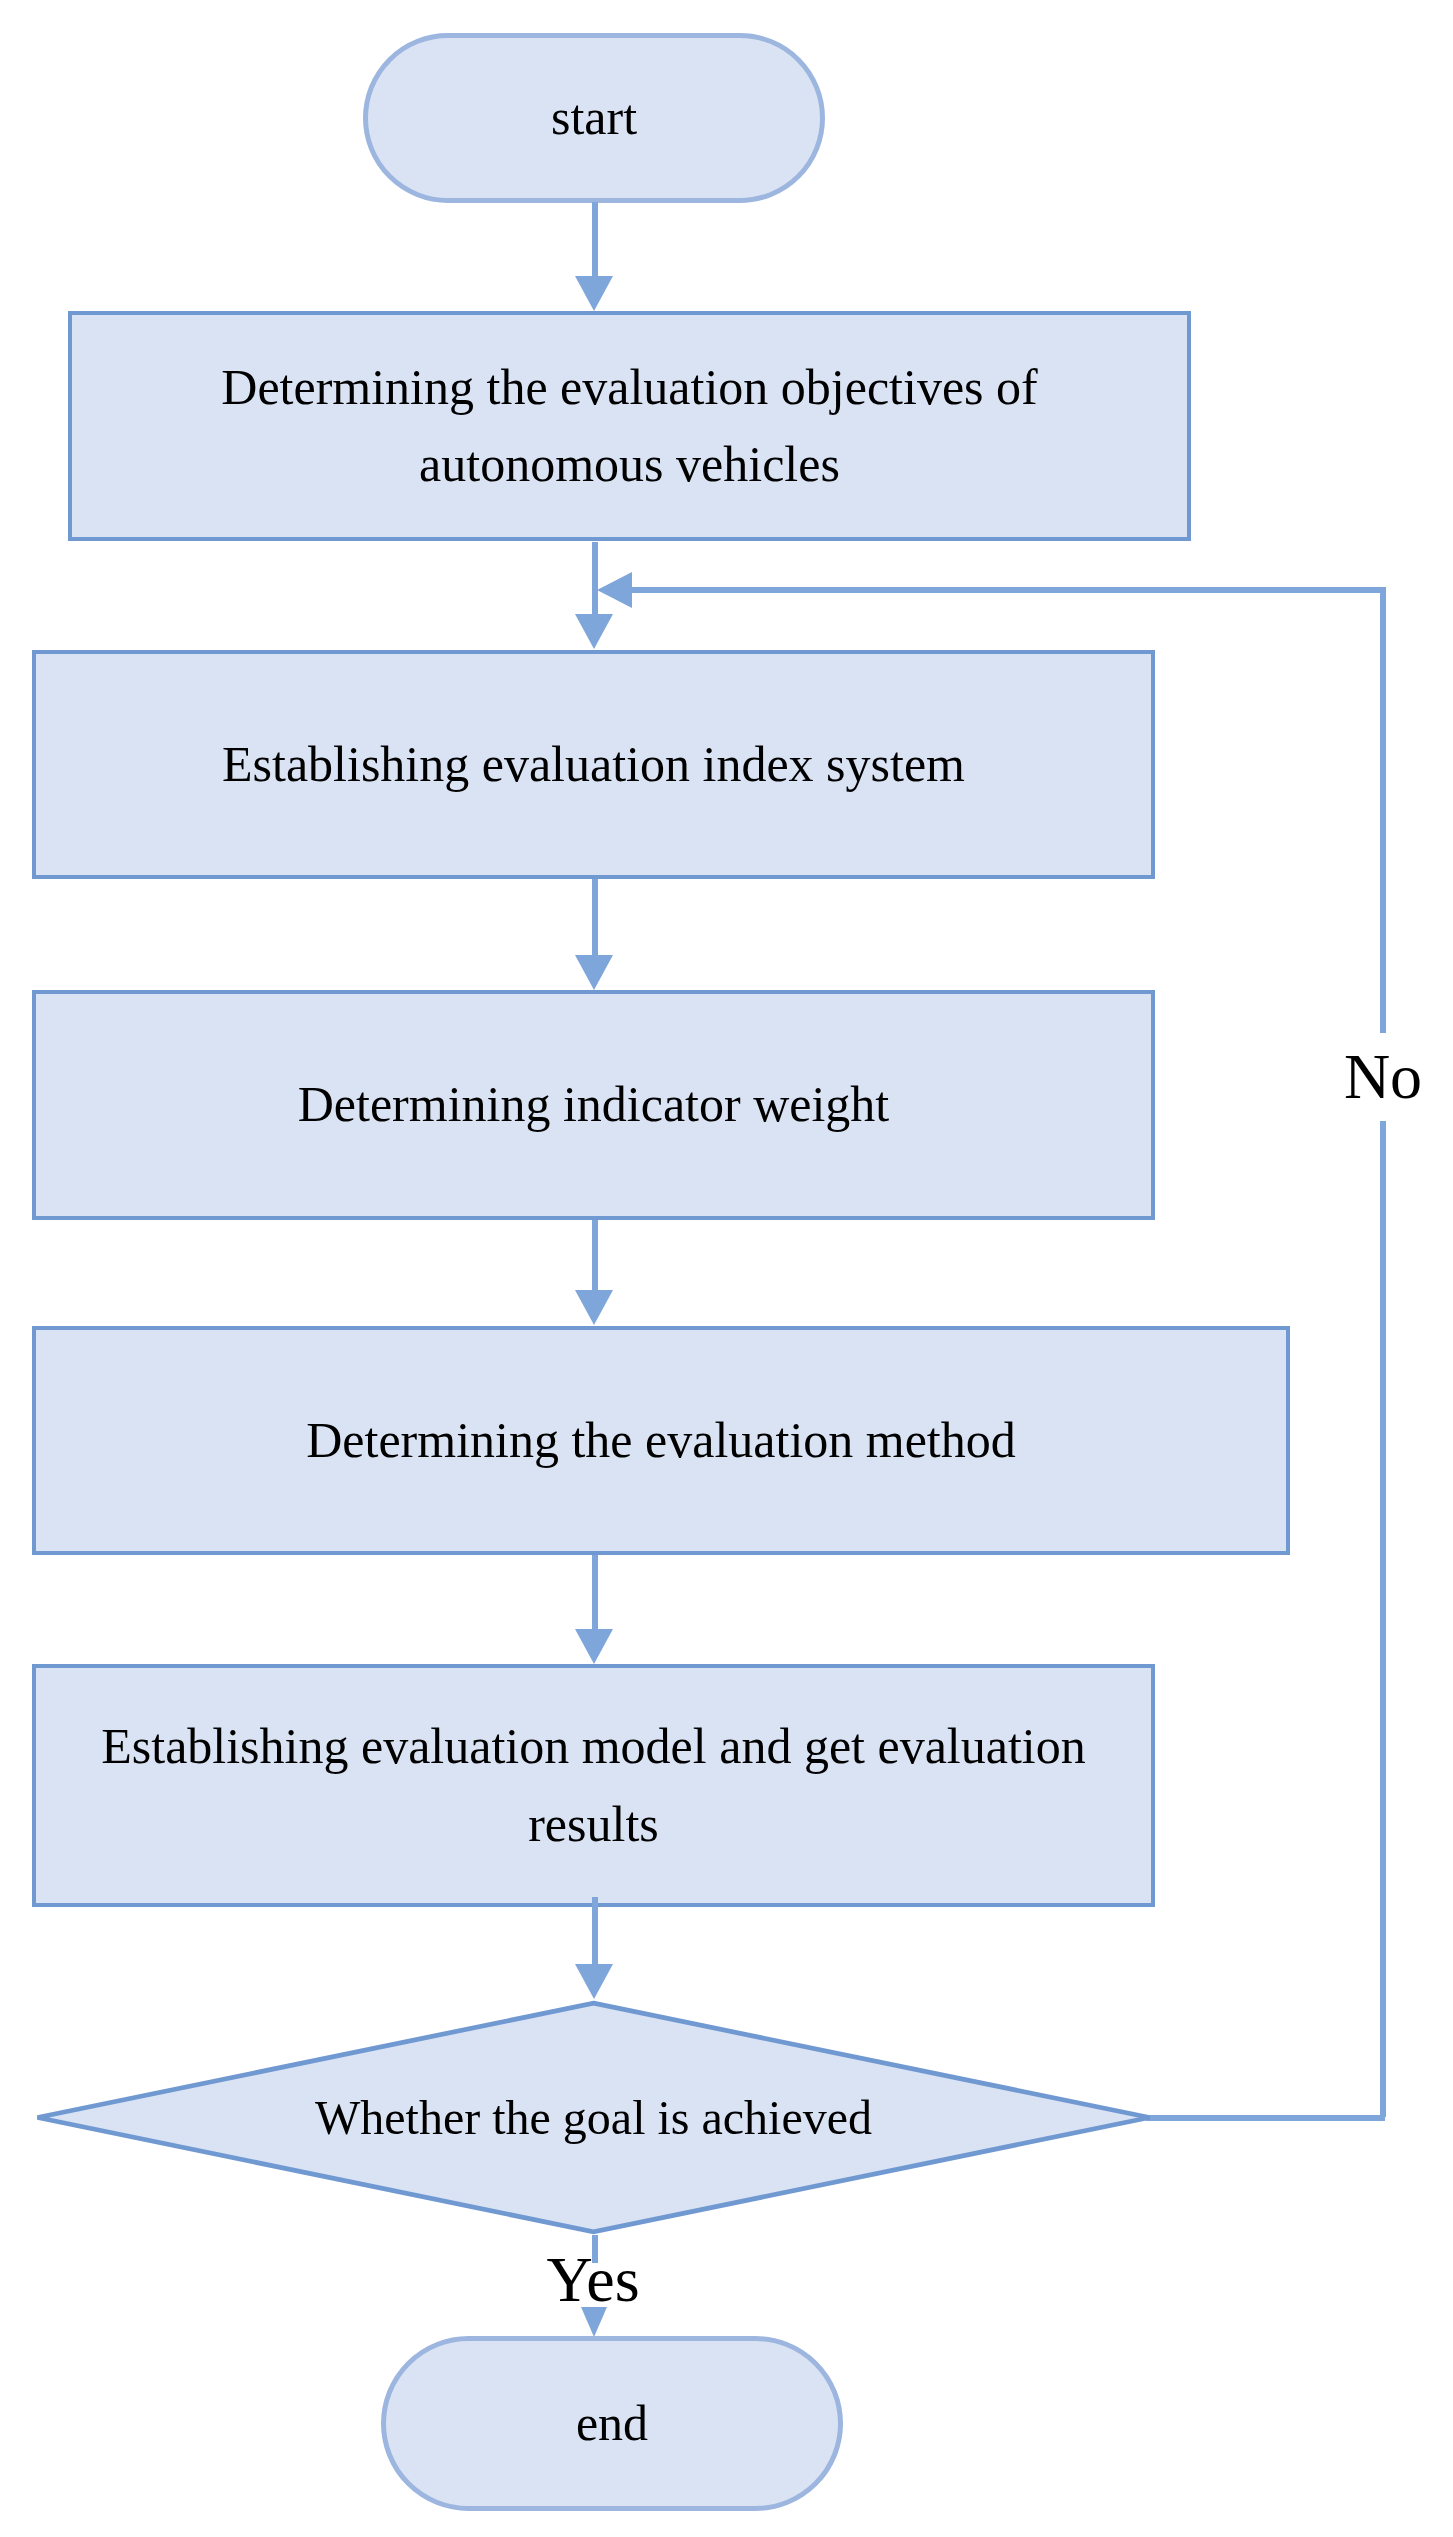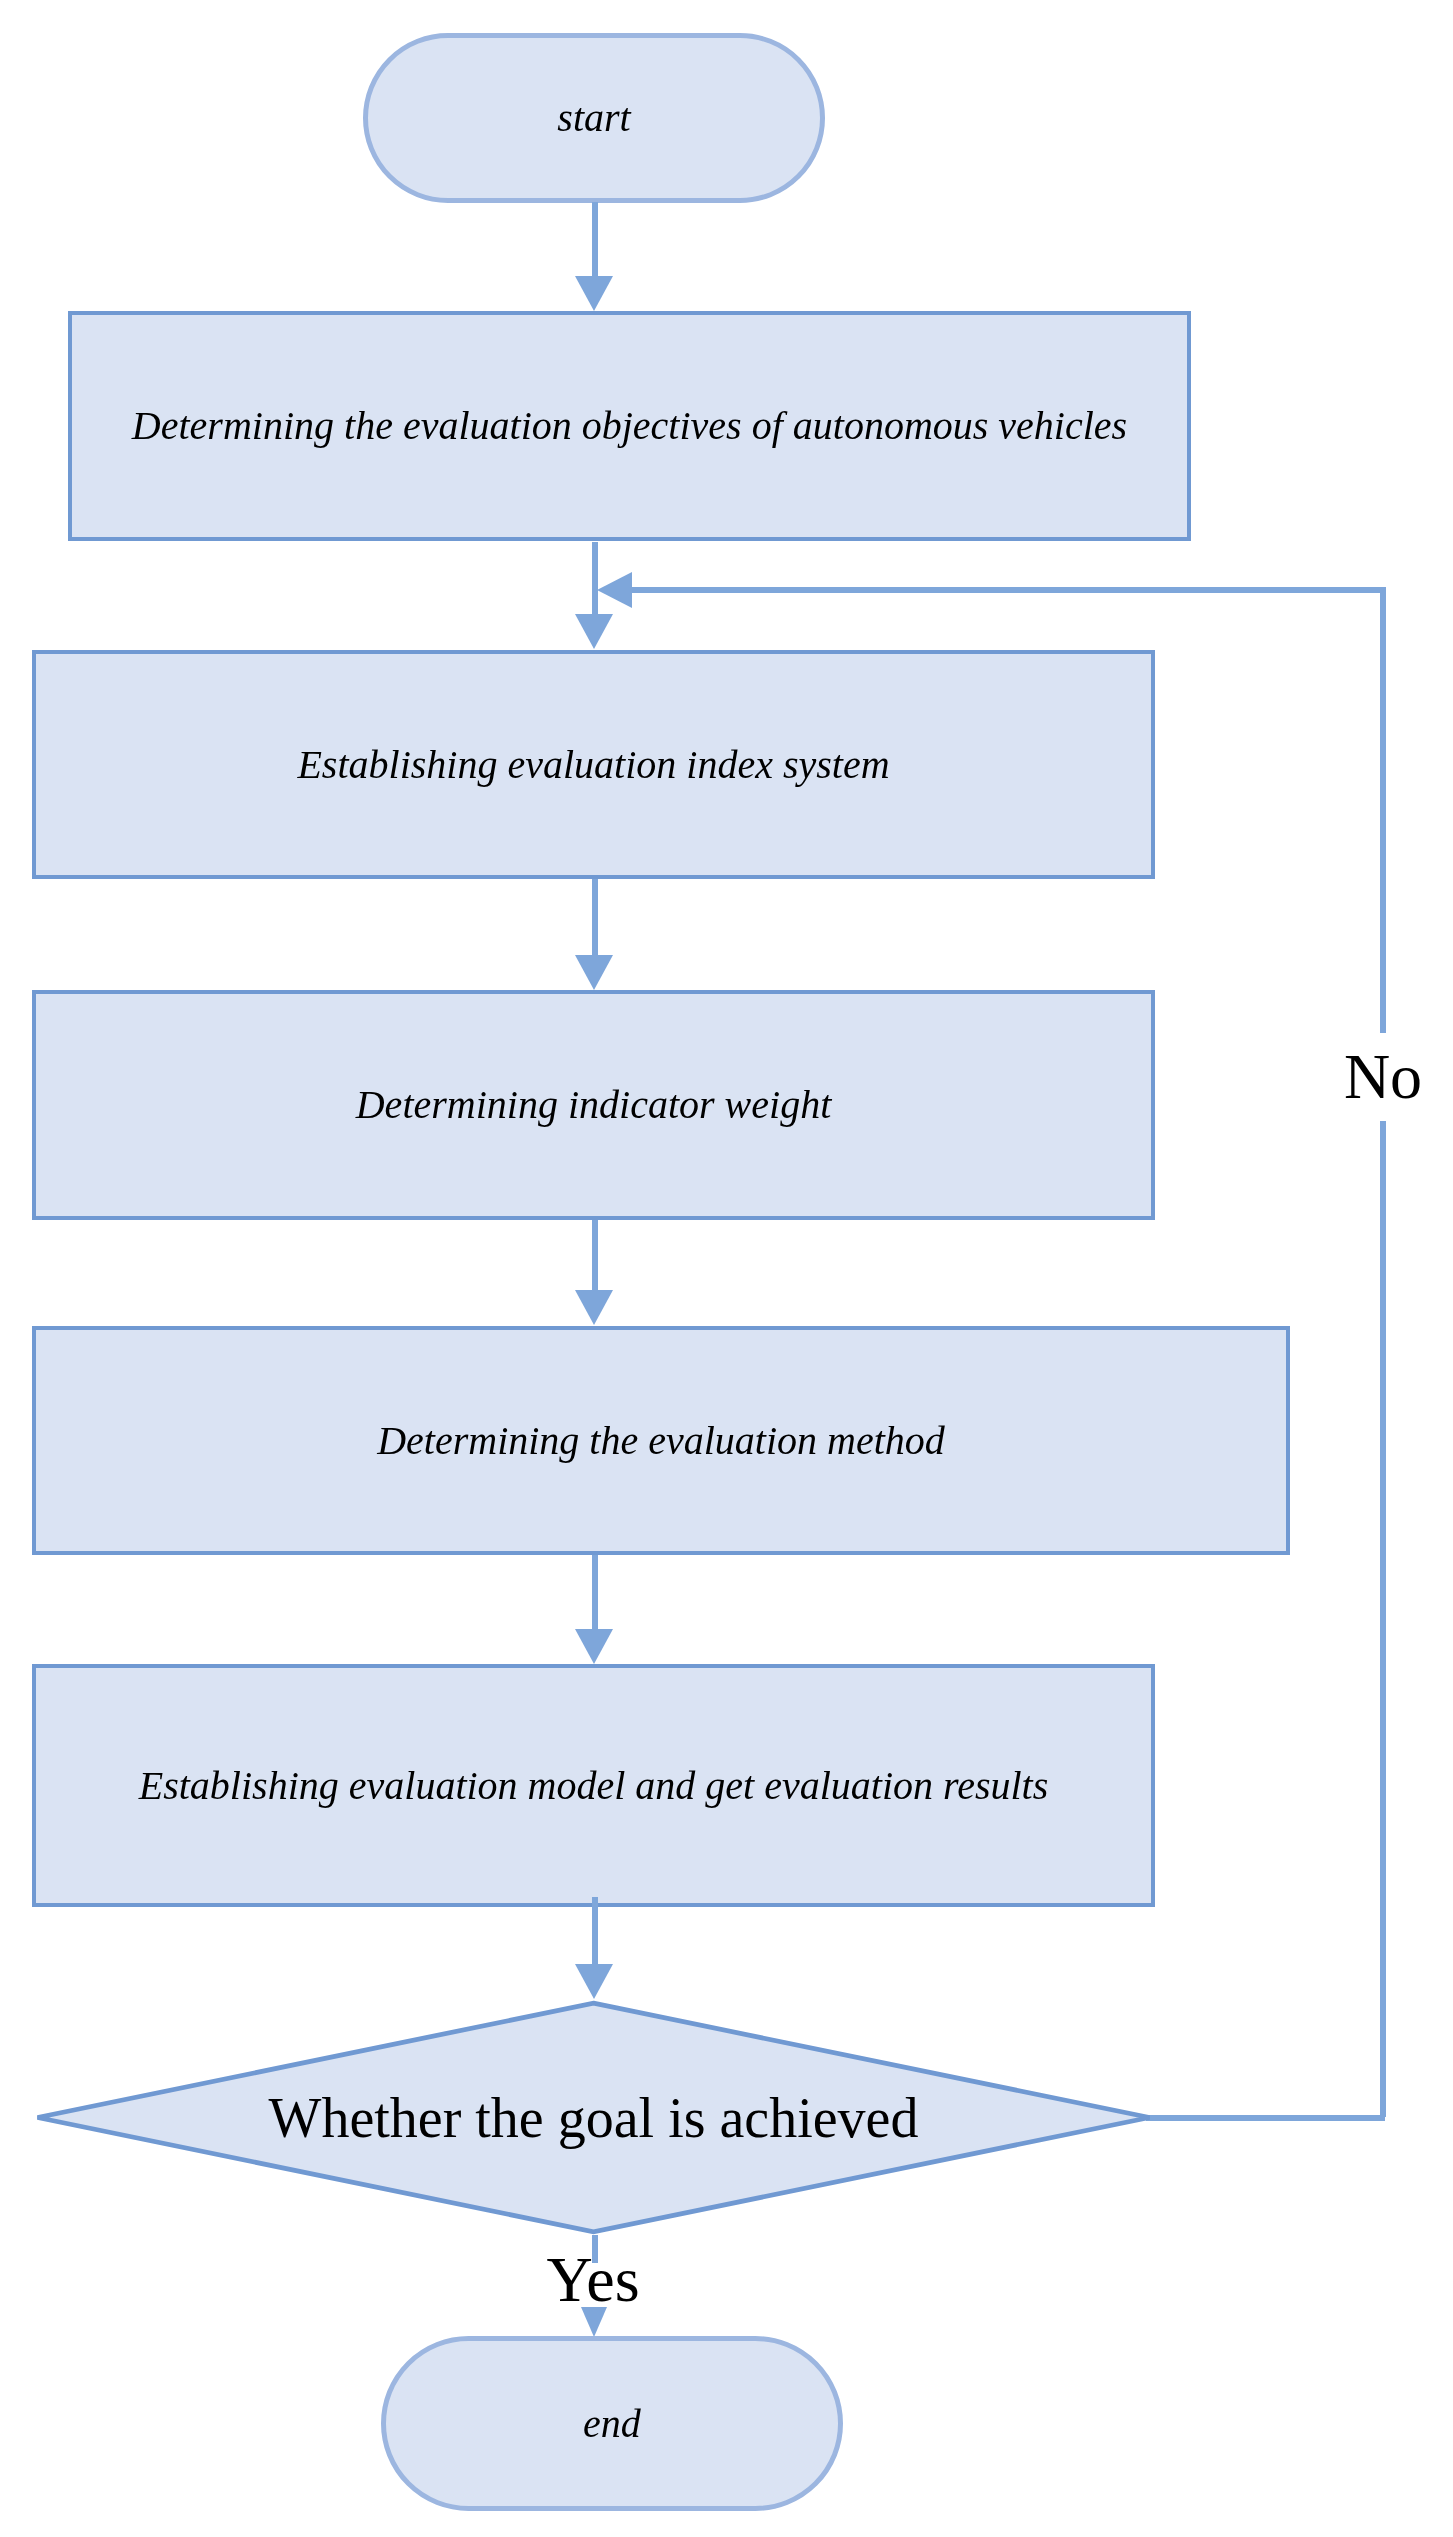--- a/index.html
+++ b/index.html
@@ -19,24 +19,23 @@
     background: var(--canvas-bg);
     font-family: "Liberation Serif", "DejaVu Serif", serif;
     color: var(--text-color);
     overflow: hidden;
   }
   .node {
     position: absolute;
     display: flex;
     align-items: center;
     justify-content: center;
-    text-align: right;
-    font-size: 40px;
+    text-align: center;
+    font-size: 50px;
     line-height: 1.55;
-    font-style: italic;
   }
   .terminator {
     background: var(--shape-fill);
     border: 5.5px solid var(--terminator-border);
     border-radius: 88px;
   }
   .process {
     background: var(--shape-fill);
     border: 4.7px solid var(--shape-border);
     padding: 0 43px;
@@ -48,21 +47,21 @@
     stroke: var(--shape-border);
     stroke-width: 6;
   }
   .diamond-label {
     position: absolute;
     inset: 0;
     display: flex;
     align-items: center;
     justify-content: center;
     text-align: center;
-    font-size: 56px;
+    font-size: 48px;
   }
   .vline { position: absolute; width: 5.5px; background: var(--connector); }
   .hline { position: absolute; height: 5.5px; background: var(--connector); }
   .arrow-down {
     position: absolute;
     width: 0; height: 0;
     border-left: 19px solid transparent;
     border-right: 19px solid transparent;
     border-top: 35px solid var(--connector);
   }

